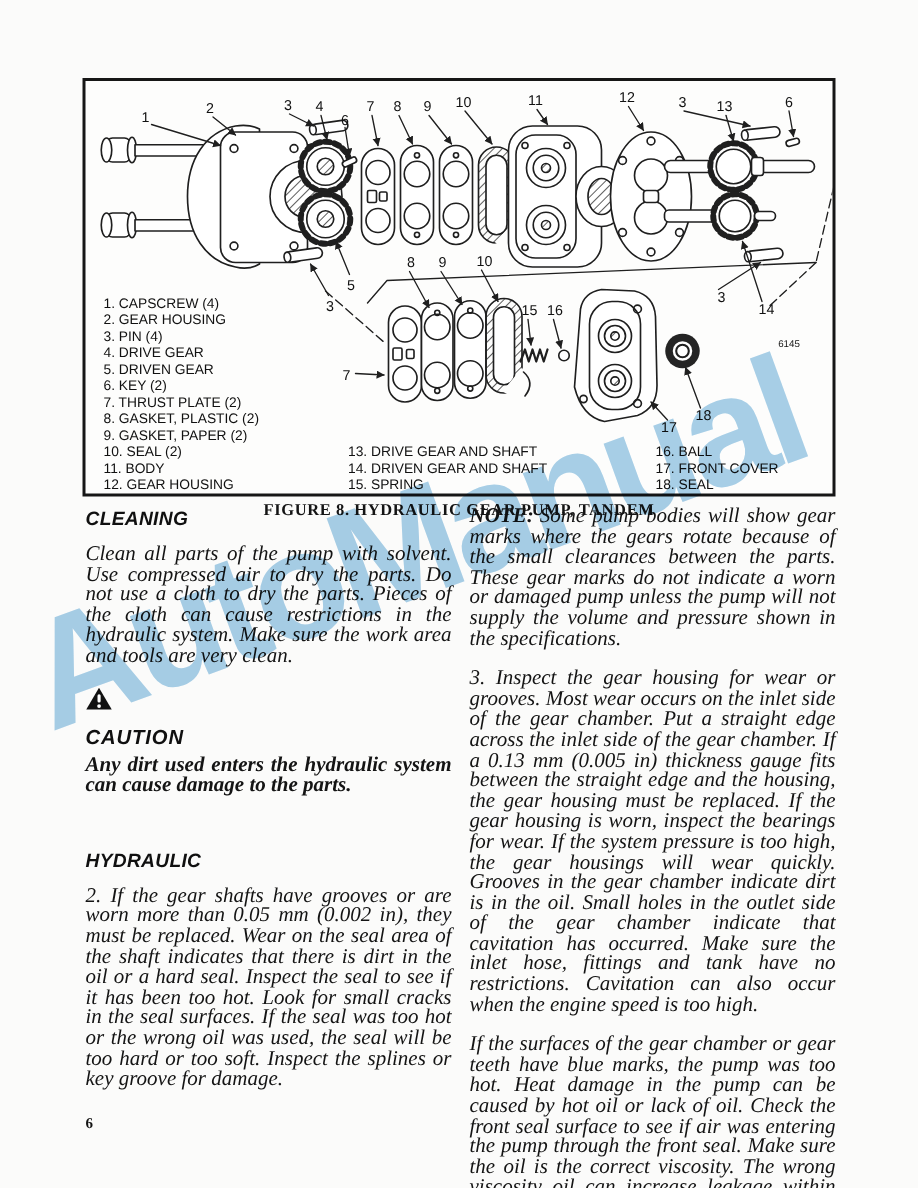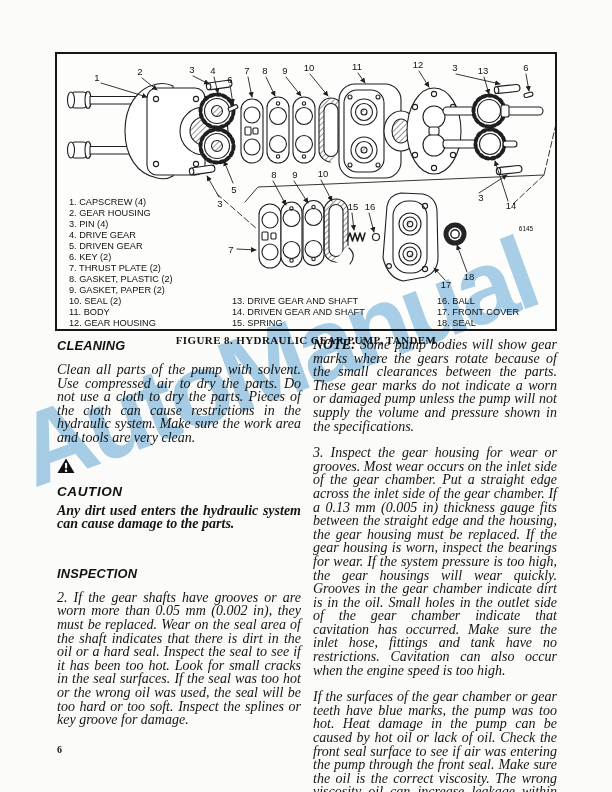--- a/index.html
+++ b/index.html
@@ -325,21 +325,21 @@
     <div class="caution-row">
       <svg width="18" height="16" viewBox="0 0 18 16">
         <polygon points="9,0.5 17.5,15 0.5,15" fill="#111"></polygon>
         <rect x="8" y="4.8" width="2.1" height="5.6" rx="1" fill="#fff"></rect>
         <circle cx="9.05" cy="12.7" r="1.25" fill="#fff"></circle>
       </svg>
       <span class="caution-word">CAUTION</span>
     </div>
     <p class="para bold">Any dirt used enters the hydraulic system can cause damage to the parts.</p>
     <div class="spacer-lg"></div>
-    <div class="section-heading">INSPECTION</div>
+    <div class="section-heading">HYDRAULIC</div>
     <p class="para">2. If the gear shafts have grooves or are worn more than 0.05 mm (0.002 in), they must be replaced. Wear on the seal area of the shaft indicates that there is dirt in the oil or a hard seal. Inspect the seal to see if it has been too hot. Look for small cracks in the seal surfaces. If the seal was too hot or the wrong oil was used, the seal will be too hard or too soft. Inspect the splines or key groove for damage.</p>
   </div>
 
   <div class="col col-right">
     <p class="para">
       <span class="note-label">NOTE:</span><span>Some pump bodies will show gear marks where the gears rotate because of the small clearances between the parts. These gear marks do not indicate a worn or damaged pump unless the pump will not supply the volume and pressure shown in the specifications.</span>
     </p>
     <p class="para">3. Inspect the gear housing for wear or grooves. Most wear occurs on the inlet side of the gear chamber. Put a straight edge across the inlet side of the gear chamber. If a 0.13 mm (0.005 in) thickness gauge fits between the straight edge and the housing, the gear housing must be replaced. If the gear housing is worn, inspect the bearings for wear. If the system pressure is too high, the gear housings will wear quickly. Grooves in the gear chamber indicate dirt is in the oil. Small holes in the outlet side of the gear chamber indicate that cavitation has occurred. Make sure the inlet hose, fittings and tank have no restrictions. Cavitation can also occur when the engine speed is too high.</p>
     <p class="para">If the surfaces of the gear chamber or gear teeth have blue marks, the pump was too hot. Heat damage in the pump can be caused by hot oil or lack of oil. Check the front seal surface to see if air was entering the pump through the front seal. Make sure the oil is the correct viscosity. The wrong viscosity oil can increase leakage within the pump. Leakage inside the pump increases the oil temperature.</p>
   </div>

